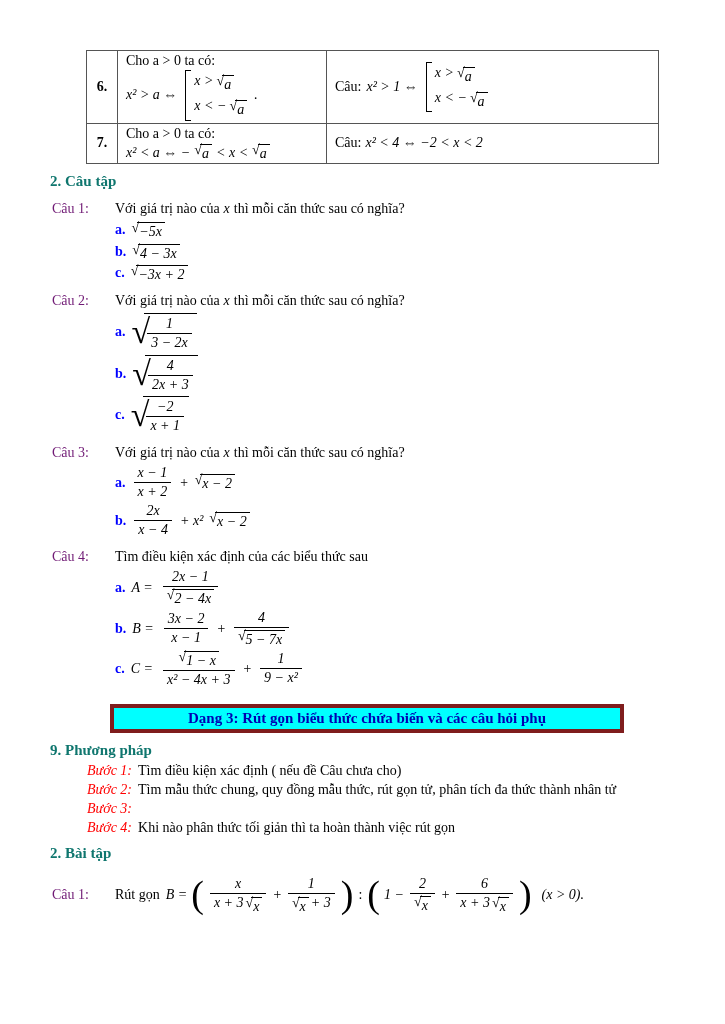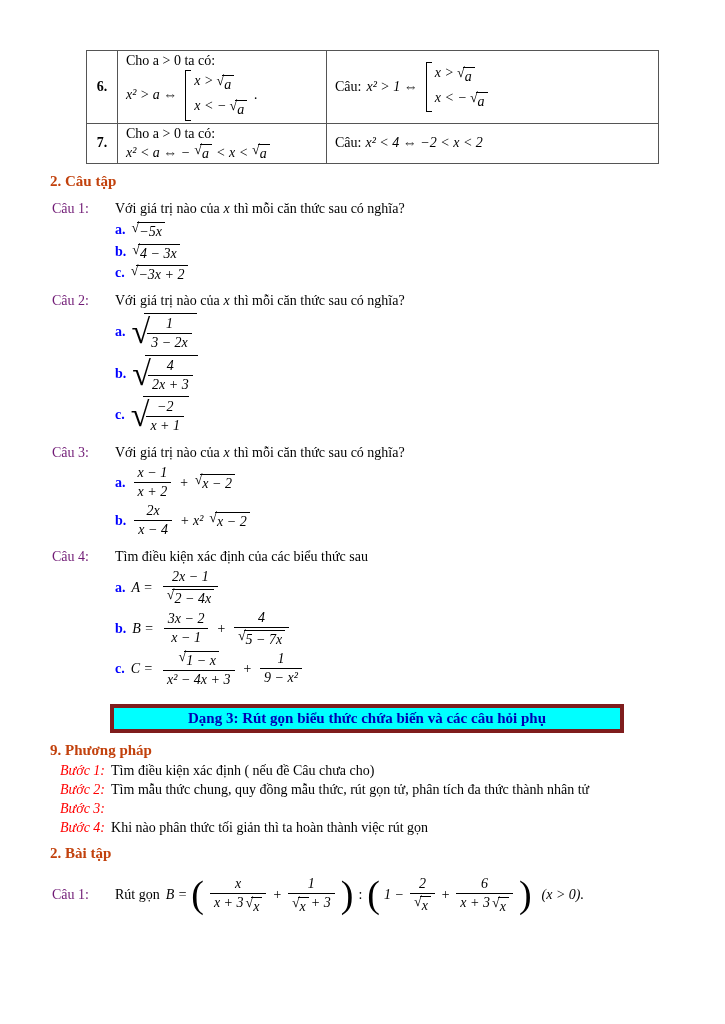--- a/index.html
+++ b/index.html
@@ -28,32 +28,32 @@
   .rcT .frac{margin:0;}
   
   .frac{display:inline-flex;flex-direction:column;text-align:center;margin:0 2px;font-style:italic;}
   .fn{border-bottom:1px solid #000;padding:0 4px 1px;line-height:1.15;display:flex;justify-content:center;align-items:baseline;gap:2px;}
   .fd{padding:1px 4px 0;line-height:1.15;display:flex;justify-content:center;align-items:baseline;gap:2px;}
   
   .cases{display:inline-flex;flex-direction:column;row-gap:6px;position:relative;padding:3px 2px 3px 9px;margin-left:3px;}
   .cases::before{content:"";position:absolute;left:0;top:0;bottom:0;width:5px;border:1.6px solid #000;border-right:none;}
   .case{display:flex;align-items:baseline;gap:3px;font-style:italic;}
   
-  .sec{color:#c2410c;font-weight:bold;margin:9px 0 4px 50px;font-size:15px;}
+  .sec{color:#0f766e;font-weight:bold;margin:9px 0 4px 50px;font-size:15px;}
   .q{display:flex;align-items:flex-start;margin:11px 0 4px 52px;}
   .q-label{color:#701a75;font-weight:normal;flex:0 0 63px;}
   .q-text .var{font-style:italic;margin:0 4px;}
   .opt{display:flex;align-items:center;gap:6px;margin:3px 0 3px 115px;}
   .opt-label{color:#0000ff;font-weight:bold;}
   .lead{font-style:italic;margin-right:2px;}
   
   .banner{width:506px;margin:16px 0 6px 110px;background:#00ffff;border:4px solid #7f1d1d;
           text-align:center;font-weight:bold;color:#0000b3;padding:2px 0;font-size:15px;}
   
-  .step{display:flex;gap:6px;margin:2px 0 3px 60px;}
+  .step{display:flex;gap:6px;margin:2px 0 3px 87px;}
   .step-label{color:#ff0000;font-style:italic;flex:none;}
   
   .ex{align-items:center;margin-top:14px;}
   .ex .mrow{gap:4px;}
   .bigp{font-size:38px;line-height:0.85;font-style:normal;transform:translateY(-1px);}
   .op-colon{font-style:normal;margin:0 1px;}
   .lead2{margin-right:6px;}
   .tailp{margin-left:6px;font-style:italic;}
 </style>
 </head>

